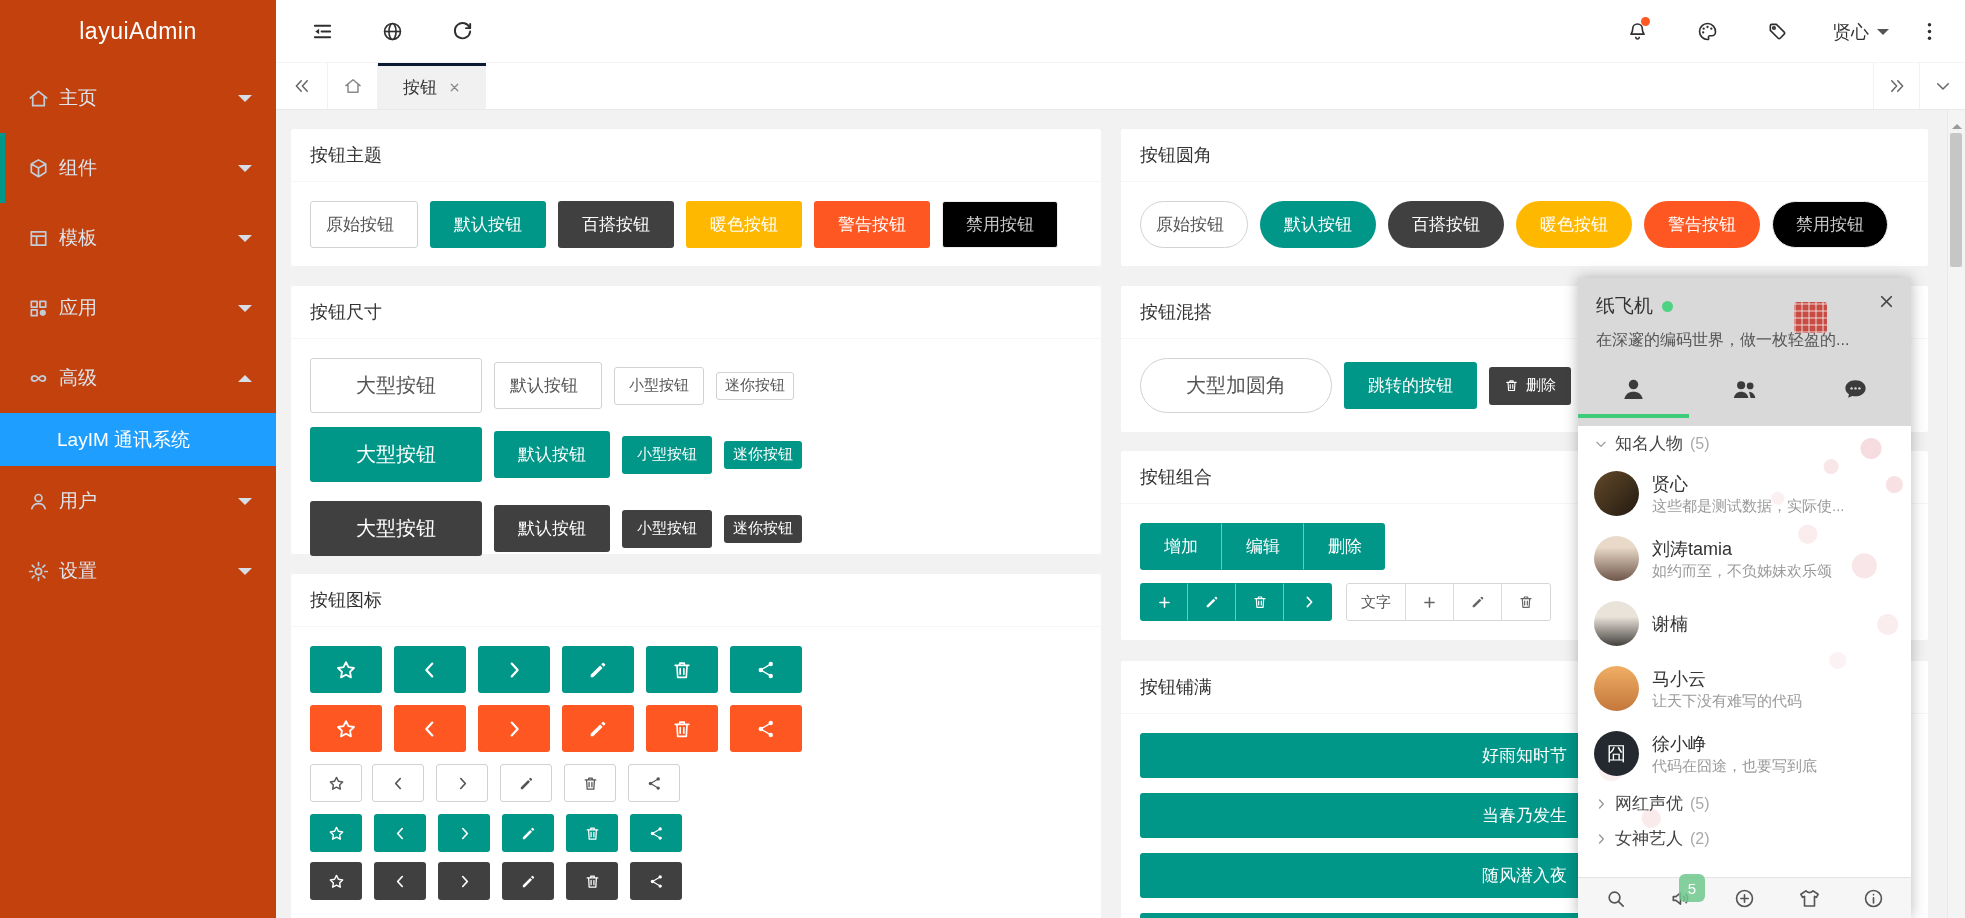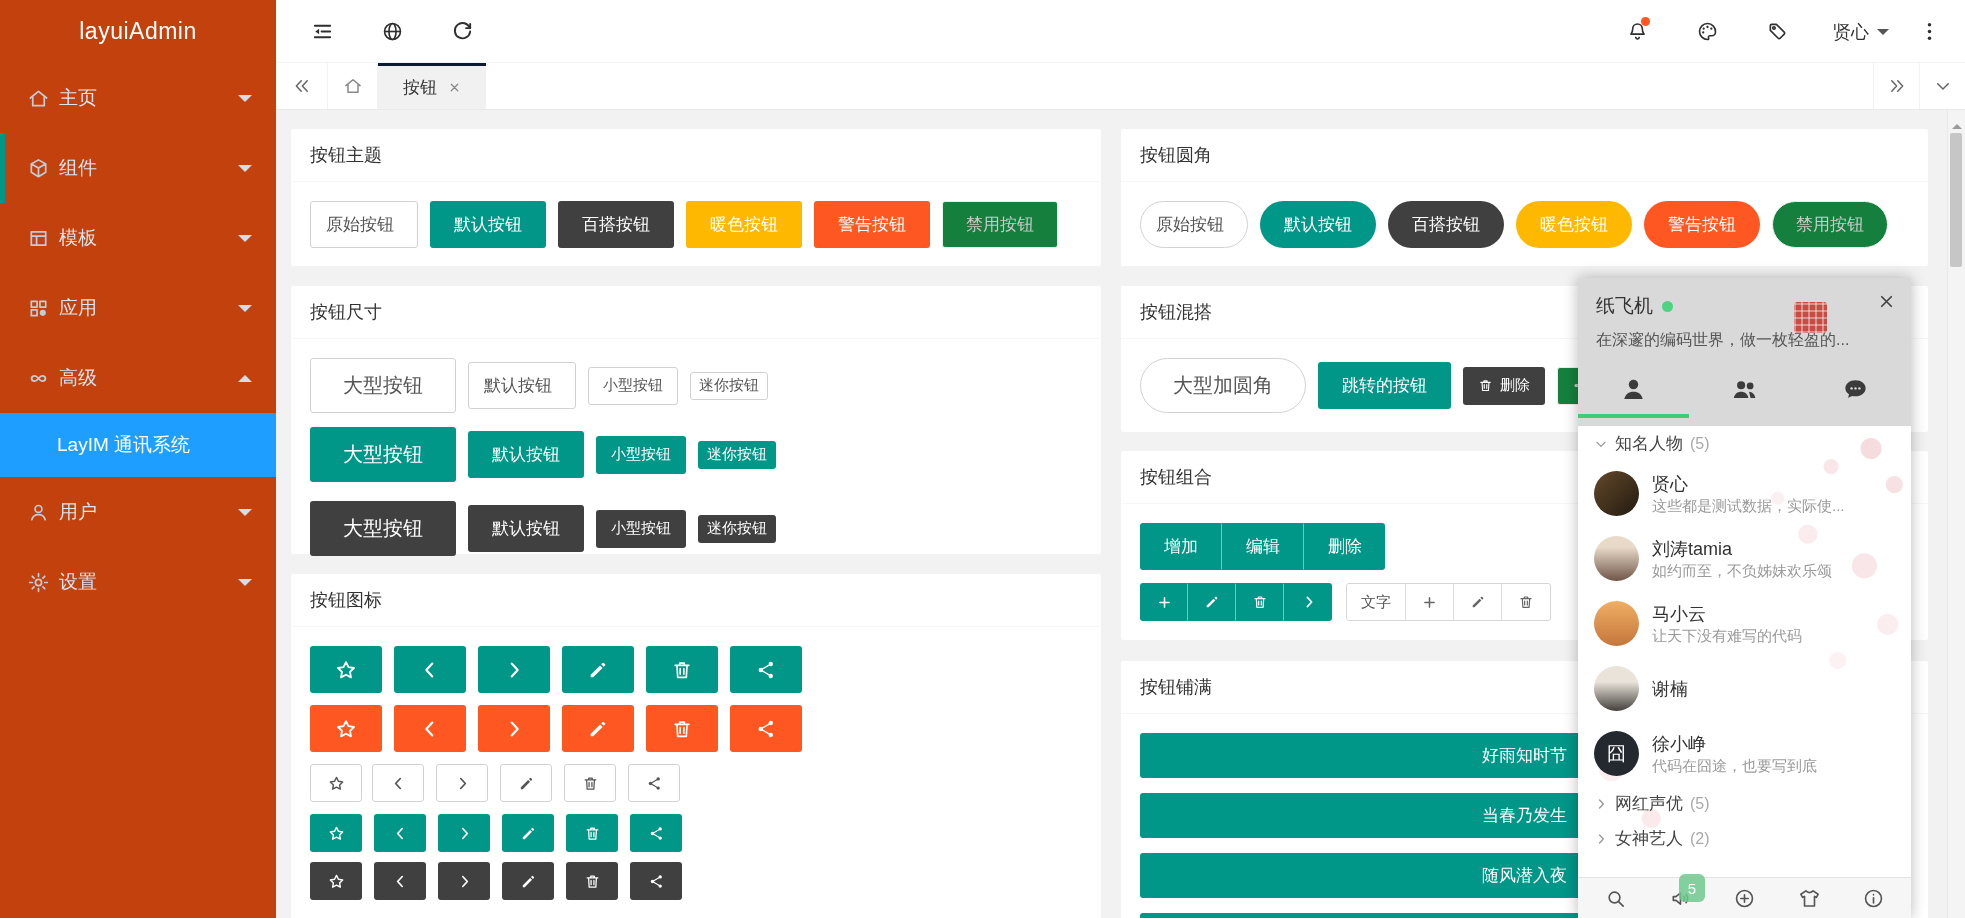--- a/index.html
+++ b/index.html
@@ -11,21 +11,21 @@
   
   .sidebar { position:absolute; left:0; top:0; bottom:0; width:276px; background:#c2410c; z-index:20; }
   .logo { height:63px; line-height:63px; text-align:center; color:#fff; font-size:23px; letter-spacing:.5px; }
   .nav-item { position:relative; height:70px; display:flex; align-items:center; padding-left:27px; color:#dfe5ee; font-size:19px; cursor:pointer; }
   .nav-icon { width:23px; height:23px; margin-right:9px; color:#c2ccd9; }
   .nav-icon svg { width:23px; height:23px; }
   .accent-strip { position:absolute; left:0; top:0; bottom:0; width:5px; background:#009688; }
   .caret { position:absolute; right:24px; width:0; height:0; border:7px solid transparent; }
   .caret.down { border-top-color:#d6dde6; margin-top:7px; }
   .caret.up { border-bottom-color:#d6dde6; margin-top:-7px; }
-  .nav-child { height:64px; display:flex; align-items:center; padding-left:57px; font-size:19px; color:#dfe5ee; cursor:pointer; }
+  .nav-child { height:53px; display:flex; align-items:center; padding-left:57px; font-size:19px; color:#dfe5ee; cursor:pointer; }
   .nav-child.active { background:#1E9FFF; color:#fff; }
 
   
   .header { position:absolute; left:276px; right:0; top:0; height:63px; background:#fff; border-bottom:1px solid #f4f4f4; z-index:10; }
   .h-item { position:absolute; top:0; height:63px; width:63px; display:flex; align-items:center; justify-content:center; color:#2f2f2f; cursor:pointer; }
   .h-item svg { width:23px; height:23px; }
   .h-user { width:110px; font-size:18px; color:#333; }
   .h-user .u-caret { width:0; height:0; border:6px solid transparent; border-top-color:#555; margin:6px 0 0 8px; }
   .bell-dot { position:absolute; top:17px; right:19px; width:9px; height:9px; border-radius:50%; background:#FF5722; }
 
@@ -58,22 +58,22 @@
   .btn-row { display:flex; align-items:center; }
   .btn-row + .btn-row { margin-top:14px; }
 
   
   .btn { display:inline-flex; align-items:center; justify-content:center; height:47px; padding:0 23px; font-size:17px; color:#fff; background:#009688; border:1px solid transparent; border-radius:3px; cursor:pointer; white-space:nowrap; margin-right:12px; font-family:inherit; }
   .btn:last-child { margin-right:0; }
   .btn-primary { background:#fff; border-color:#d2d2d2; color:#555;padding-left:15px; }
   .btn-normal { background:#404040; }
   .btn-warm { background:#FFB800; }
   .btn-danger { background:#FF5722; }
-  .btn-disabled { background:#15803d; border-color:#ededed; color:#c9c9c9; cursor:not-allowed; }
-  .btn-lg { height:55px; padding:0 32px; font-size:20px; }
+  .btn-disabled { background:#000000; border-color:#ededed; color:#c9c9c9; cursor:not-allowed; }
+  .btn-lg { height:55px; padding:0 45px; font-size:20px; }
   .btn-sm { height:38px; padding:0 14px; font-size:15px; }
   .btn-xs { height:28px; padding:0 8px; font-size:15px; }
   .btn-radius { border-radius:28px; }
   .btn-ico { width:72px; padding:0; }
   .btn-ico svg { width:22px; height:22px; }
   .btn-ico-sm { width:52px; padding:0; }
   .btn-ico-sm svg { width:17px; height:17px; }
   .btn .bi { margin-right:7px; }
   .btn .bi svg { width:15px; height:15px; }
 
@@ -974,34 +974,34 @@
         <span class="im-m-sig">这些都是测试数据，实际使...</span>
       </span>
     </div>
     <div class="im-member">
       <span class="im-avatar av-1"></span>
       <span class="im-m-text">
         <span class="im-m-name">刘涛tamia</span>
         <span class="im-m-sig">如约而至，不负姊妹欢乐颂</span>
       </span>
     </div>
+    <div class="im-member no-sig">
+      <span class="im-avatar av-2"></span>
+      <span class="im-m-text">
+        <span class="im-m-name">谢楠</span>
+
+      </span>
+    </div>
     <div class="im-member">
       <span class="im-avatar av-3"></span>
       <span class="im-m-text">
         <span class="im-m-name">马小云</span>
         <span class="im-m-sig">让天下没有难写的代码</span>
       </span>
     </div>
-    <div class="im-member no-sig">
-      <span class="im-avatar av-2"></span>
-      <span class="im-m-text">
-        <span class="im-m-name">谢楠</span>
-
-      </span>
-    </div>
     <div class="im-member">
       <span class="im-avatar av-4">
           <span>囧</span>
         </span>
       <span class="im-m-text">
         <span class="im-m-name">徐小峥</span>
         <span class="im-m-sig">代码在囧途，也要写到底</span>
       </span>
     </div>
 

